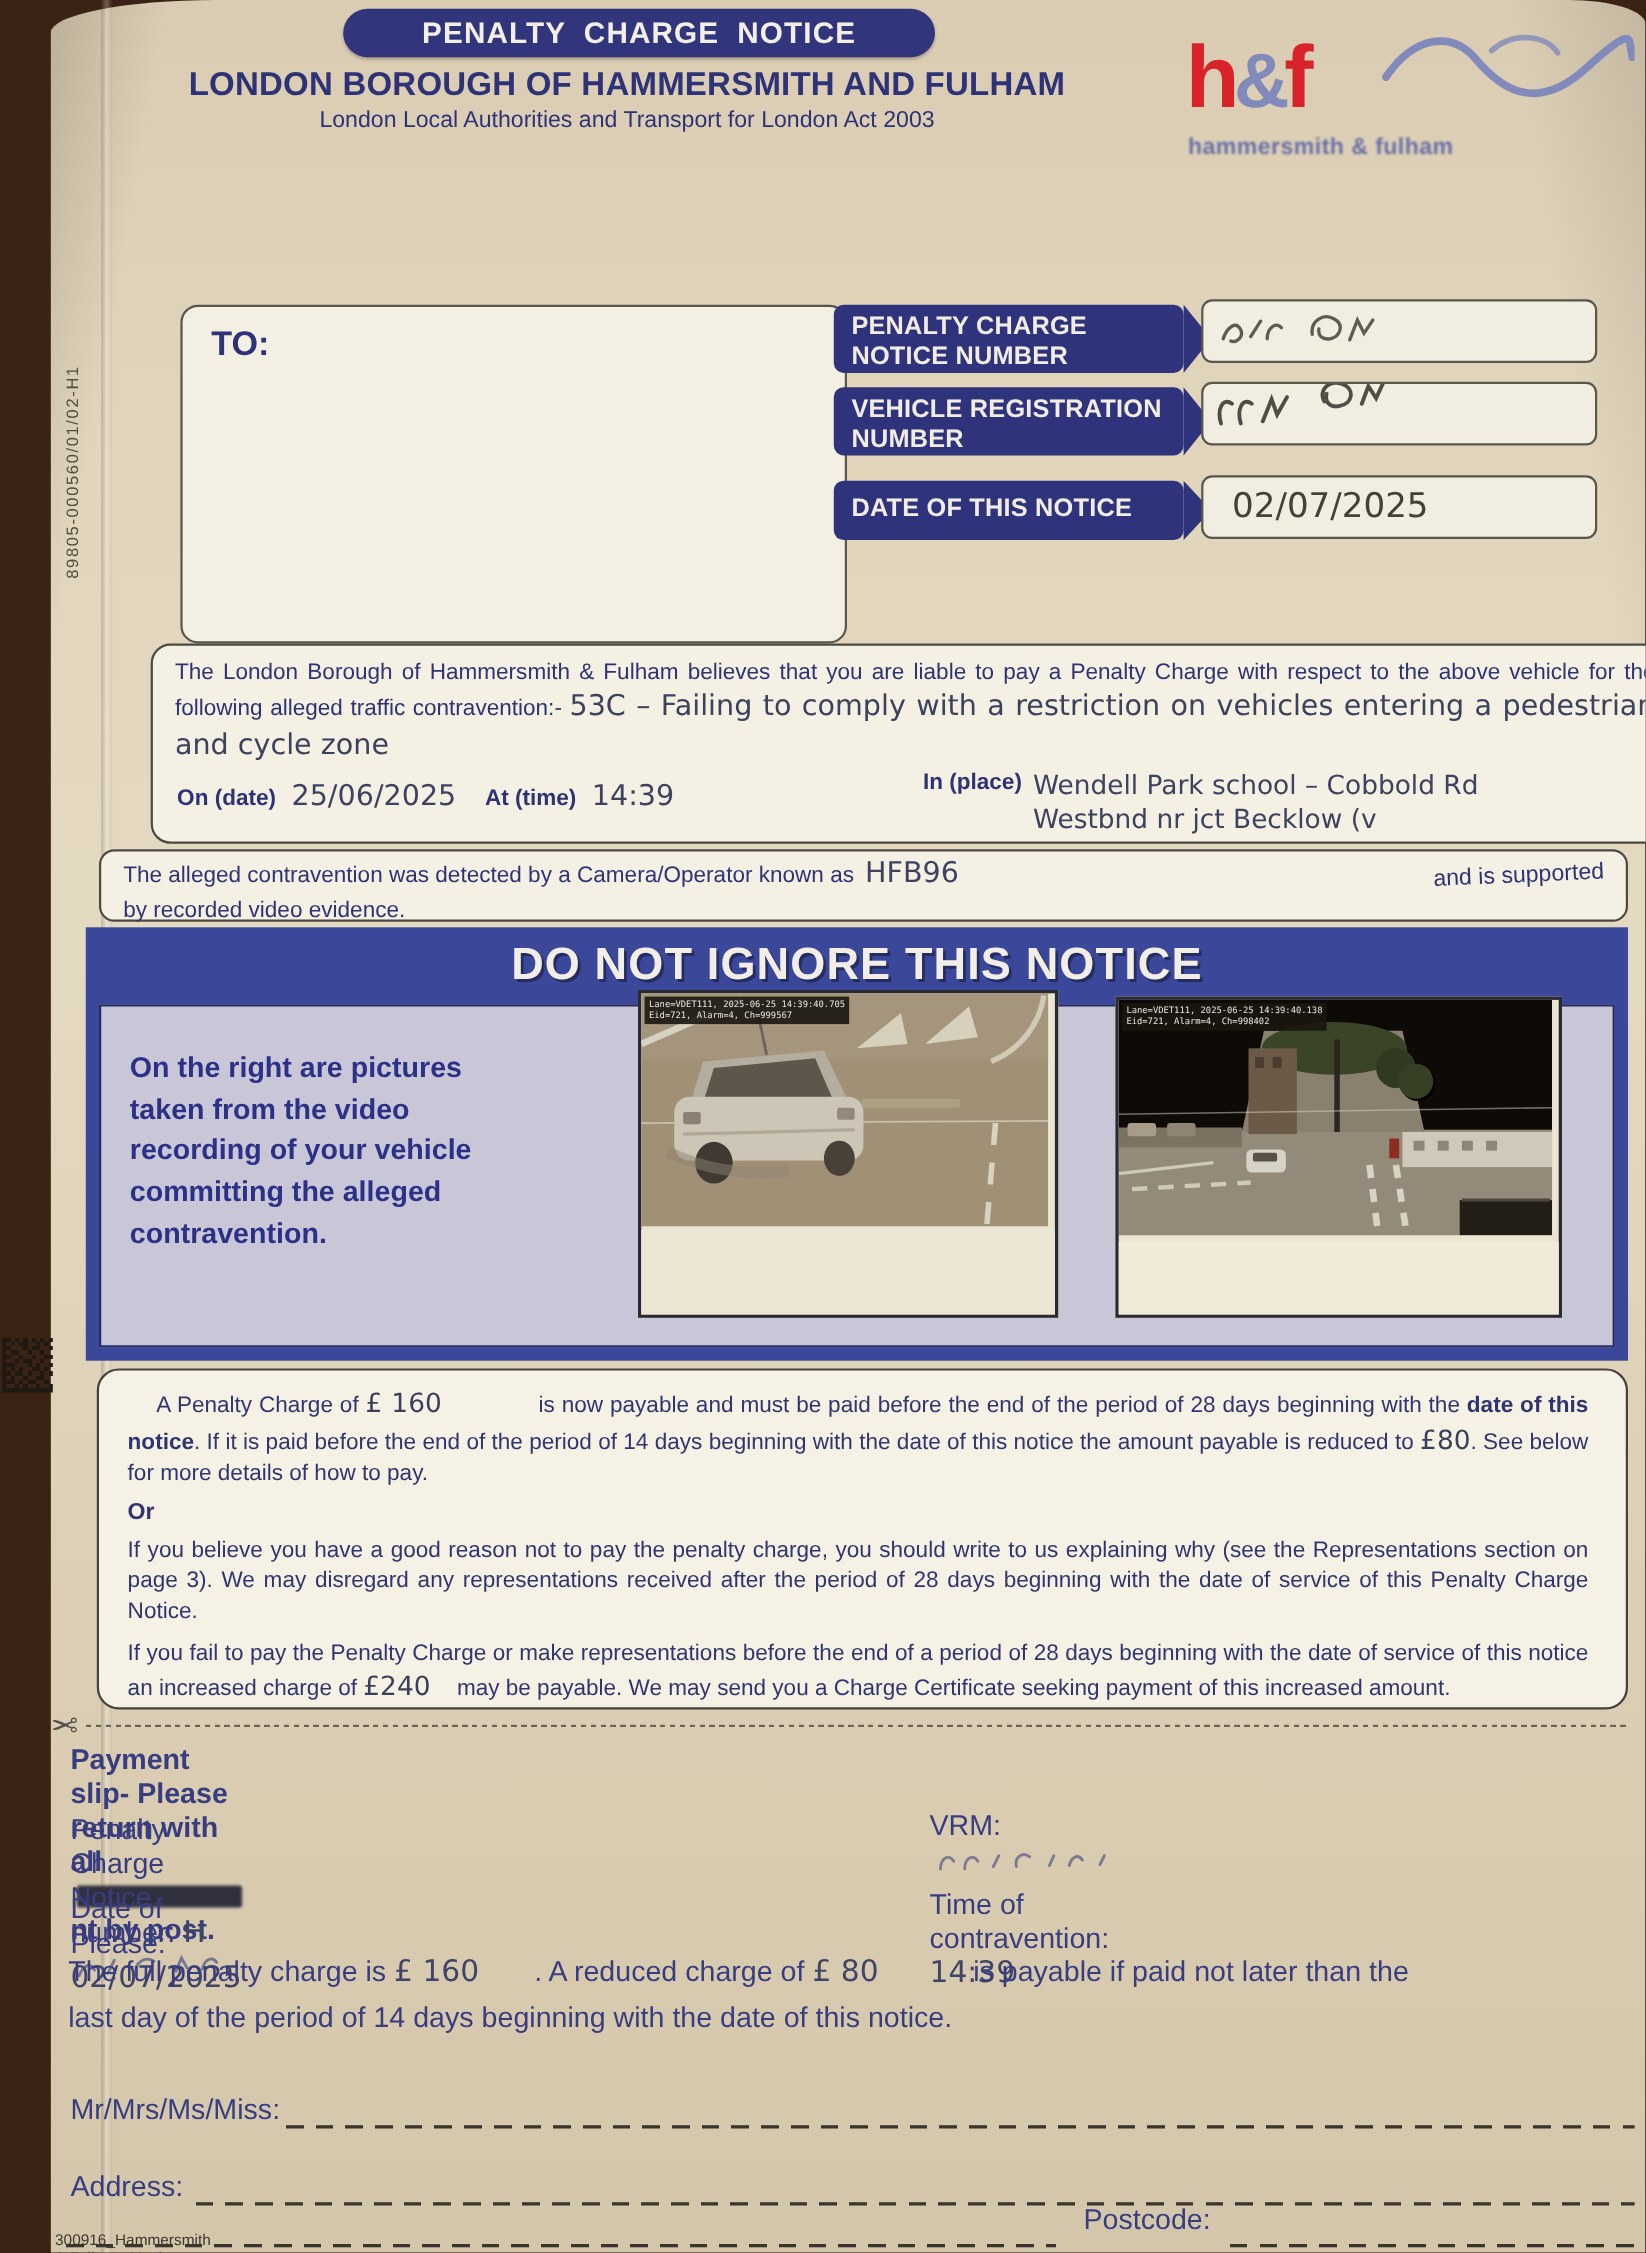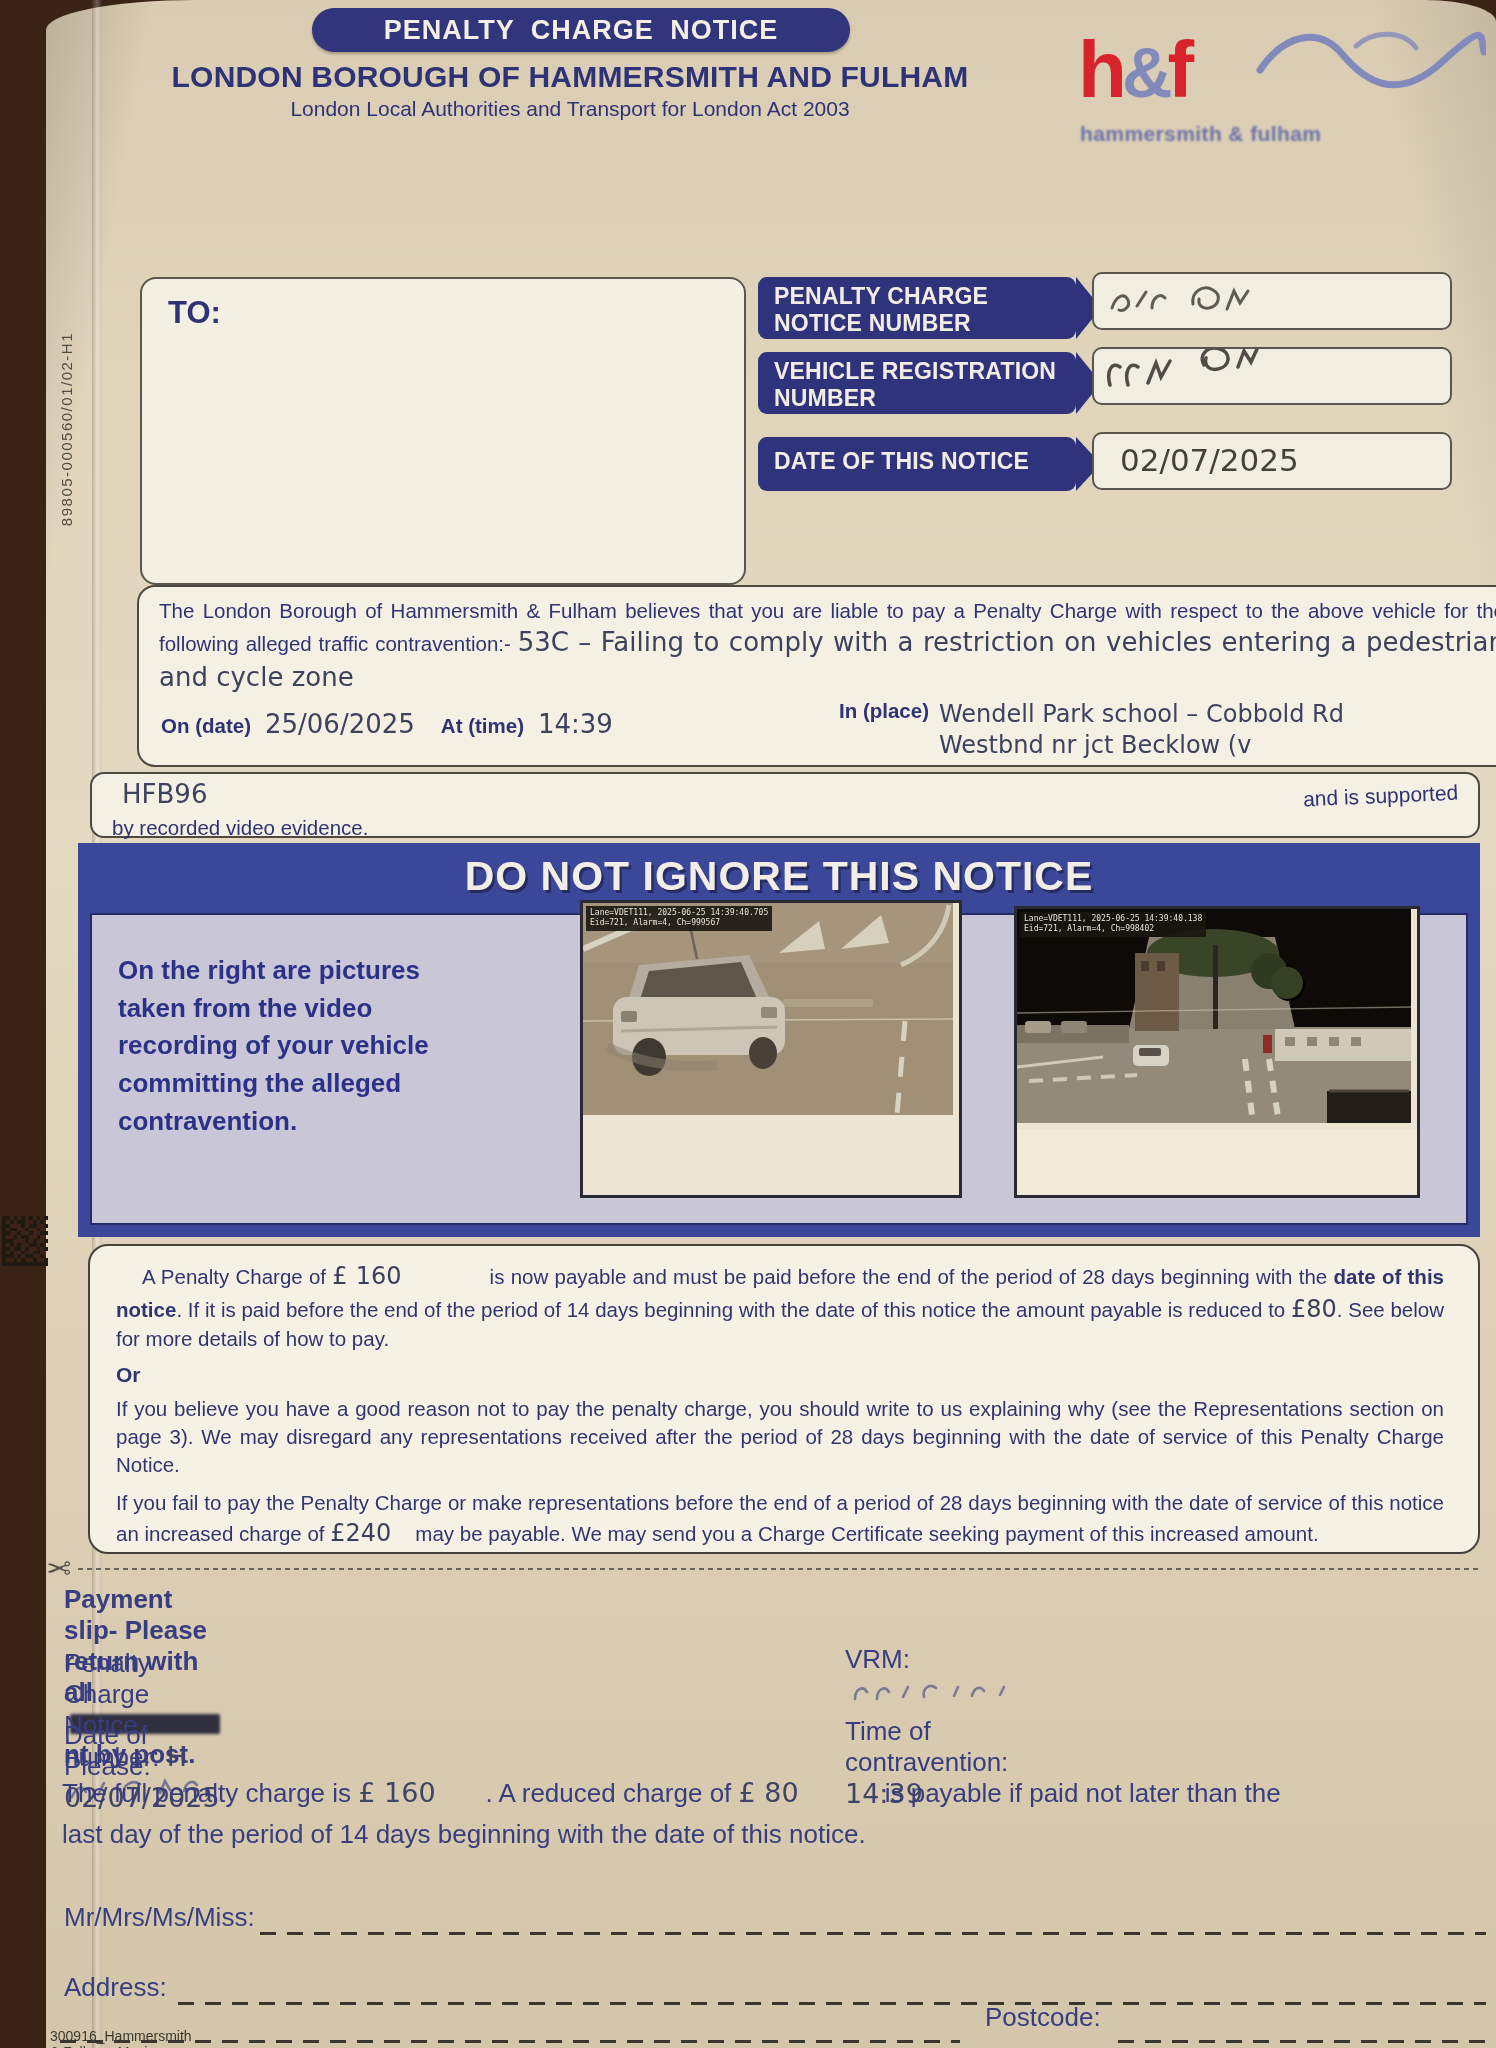--- a/index.html
+++ b/index.html
@@ -36,21 +36,21 @@
   .act-line{position:absolute;left:110px;top:97px;width:920px;text-align:center;
     font-size:21px;color:#2e3276;}
   .logo{position:absolute;left:1078px;top:30px;width:400px;height:130px;}
   .logo-text{font-size:80px;font-weight:bold;letter-spacing:-5px;line-height:1;}
   .logo-text .red{color:#d8232a;}
   .logo-text .amp{color:#8289bb;font-size:70px;}
   .logo-swoosh{position:absolute;left:178px;top:-4px;}
   .logo-wordmark{position:absolute;left:2px;top:92px;font-size:21px;font-weight:bold;
     color:#6a70a8;letter-spacing:.4px;filter:blur(.8px);white-space:nowrap;text-align:right;}
   
-  .to-box{position:absolute;left:140px;top:277px;width:602px;height:304px;
+  .to-box{position:absolute;left:164px;top:277px;width:602px;height:304px;
     background:#f4efe3;border:2px solid #5a564c;border-radius:16px;}
   .to-label{position:absolute;left:26px;top:16px;font-size:31px;font-weight:bold;color:#2e3276;}
   .arrow-label{position:absolute;left:758px;width:318px;background:#2f337c;
     border-radius:9px;color:#f1ede4;font-weight:bold;font-size:23px;line-height:1.18;
     padding:6px 0 0 16px;box-sizing:border-box;letter-spacing:.2px;}
   .arrow-label::after{content:"";position:absolute;right:-25px;top:0;width:0;height:0;
     border-left:25px solid #2f337c;border-top:var(--half) solid transparent;
     border-bottom:var(--half) solid transparent;}
   .value-box{position:absolute;left:1092px;width:360px;height:58px;background:#f2ede1;
     border:2px solid #5a564e;border-radius:10px;box-sizing:border-box;}
@@ -199,20 +199,21 @@
     <span class="f-label">In (place)</span>
     <span class="place-values">
       <span>Wendell Park school – Cobbold Rd</span><br>
       <span>Westbnd nr jct Becklow (v</span>
     </span>
   </div>
 </div>
 
 <div class="camera-box">
   <div class="camera-row">
+    <span class="pre">The alleged contravention was detected by a Camera/Operator known as</span>
     <span class="cam-id">HFB96</span>
     <span class="supported">and is supported</span>
   </div>
   <div class="camera-line2">by recorded video evidence.</div>
 </div>
 
 <div class="warn-panel">
   <div class="warn-title">DO NOT IGNORE THIS NOTICE</div>
   <div class="warn-inner"></div>
 </div>

